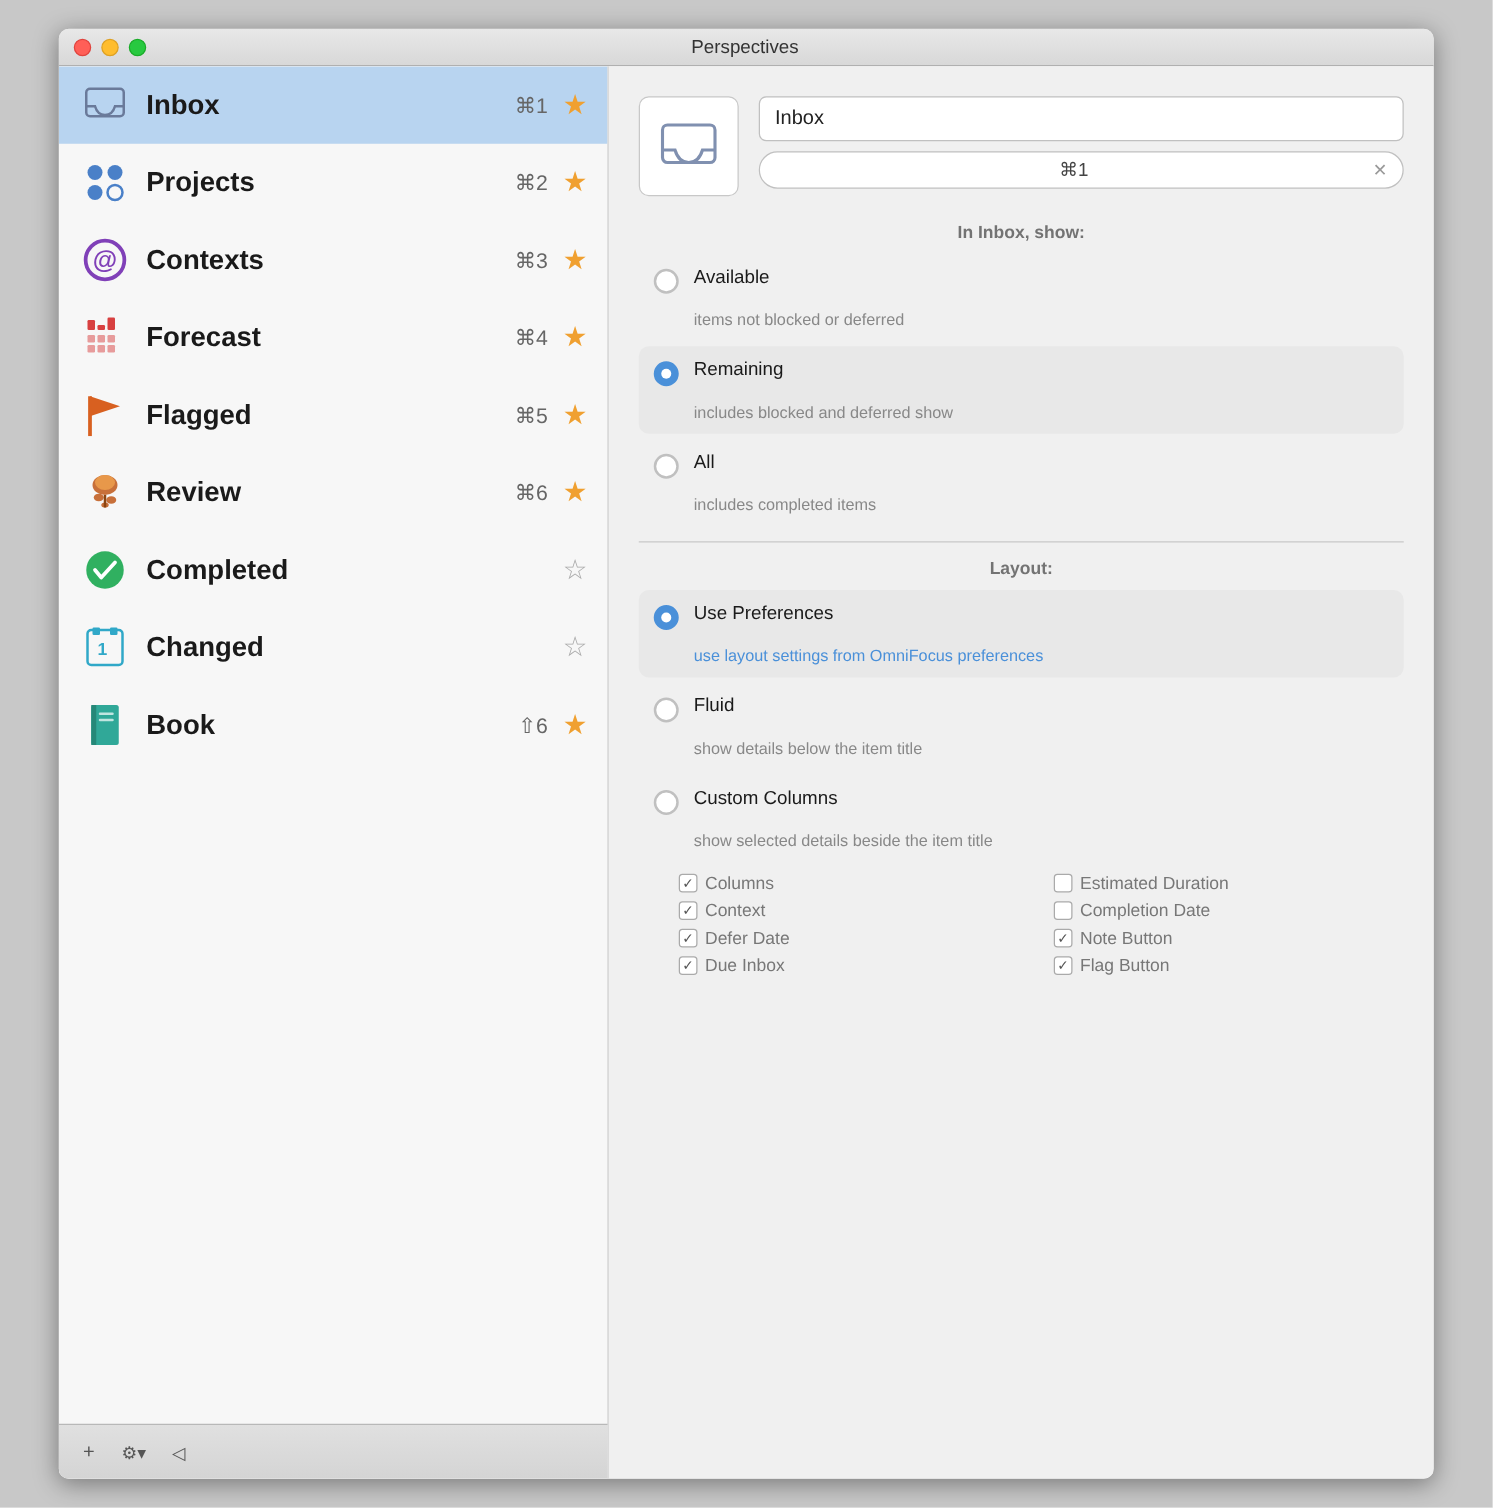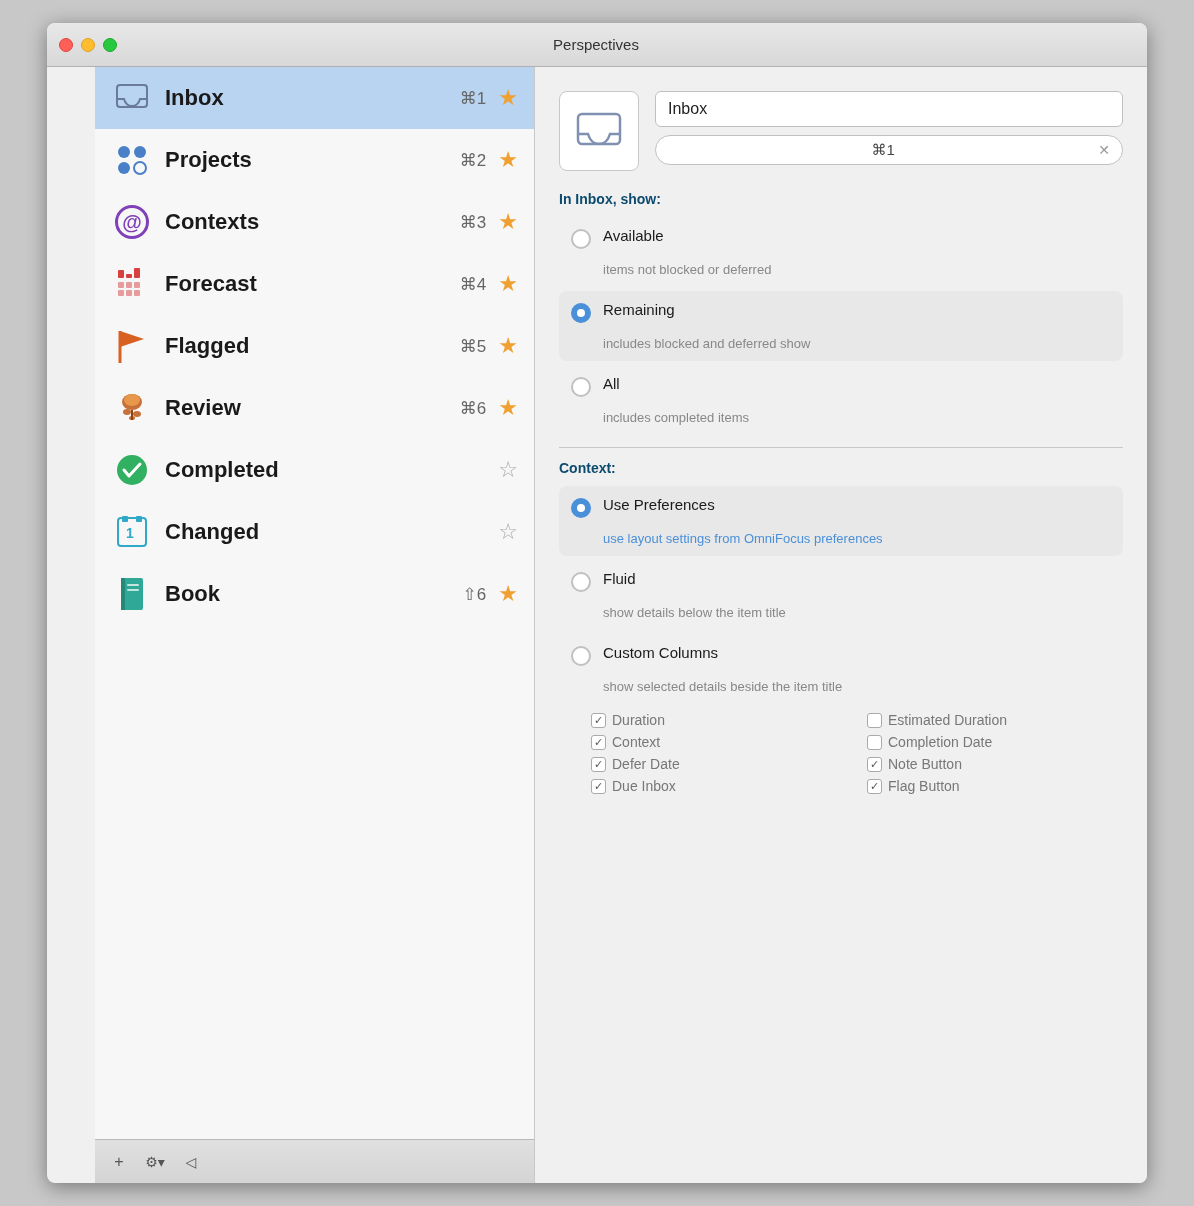--- a/index.html
+++ b/index.html
@@ -17,21 +17,21 @@
       background: #f0f0f0;
       border-radius: 8px;
       box-shadow: 0 4px 20px rgba(0,0,0,0.4);
       display: flex;
       flex-direction: column;
       overflow: hidden;
     }
     
     .titlebar {
       background: linear-gradient(to bottom, #e8e8e8, #d8d8d8);
-      height: 44px;
+      height: 30px;
       display: flex;
       align-items: center;
       padding: 0 12px;
       border-bottom: 1px solid #b0b0b0;
       border-radius: 8px 8px 0 0;
       flex-shrink: 0;
     }
     .traffic-lights {
       display: flex;
       gap: 8px;
@@ -52,21 +52,20 @@
       font-size: 15px;
       color: #333;
       font-weight: 500;
       margin-right: 60px;
     }
     
     .main-content {
       display: flex;
       flex: 1;
       overflow: hidden;
-      padding-left: 48px;
     }
     
     .sidebar {
       width: 440px;
       background: #f7f7f7;
       border-right: 1px solid #c8c8c8;
       display: flex;
       flex-direction: column;
       flex-shrink: 0;
     }
@@ -188,23 +187,24 @@
       color: #999;
       cursor: pointer;
       font-size: 14px;
       border: none;
       background: none;
     }
     
     .section-label {
       font-size: 14px;
       font-weight: 600;
-      color: #0c4a6e;
+      color: #737373;
       margin-bottom: 10px;
       margin-top: 4px;
+      text-align: center;
     }
     
     .radio-option {
       display: flex;
       align-items: flex-start;
       padding: 10px 12px;
       border-radius: 8px;
       cursor: pointer;
       margin-bottom: 4px;
     }
@@ -489,21 +489,21 @@
       <div class="radio-option">
         <div class="radio-circle"></div>
         <div class="radio-text-group">
           <div class="radio-title">All</div>
           <div class="radio-subtitle">includes completed items</div>
         </div>
       </div>
 
       <div class="divider"></div>
 
-      <div class="section-label">Context:</div>
+      <div class="section-label">Layout:</div>
 
       <div class="radio-option selected">
         <div class="radio-circle checked"></div>
         <div class="radio-text-group">
           <div class="radio-title">Use Preferences</div>
           <div class="radio-subtitle">
             <span class="layout-link">use layout settings from OmniFocus preferences</span>
           </div>
         </div>
       </div>
@@ -520,21 +520,21 @@
         <div class="radio-circle"></div>
         <div class="radio-text-group">
           <div class="radio-title">Custom Columns</div>
           <div class="radio-subtitle">show selected details beside the item title</div>
         </div>
       </div>
 
       <div class="checkbox-grid">
         <div class="checkbox-item">
           <div class="checkbox-box checked"></div>
-          <span>Duration</span>
+          <span>Columns</span>
         </div>
         <div class="checkbox-item">
           <div class="checkbox-box"></div>
           <span>Estimated Duration</span>
         </div>
         <div class="checkbox-item">
           <div class="checkbox-box checked"></div>
           <span>Context</span>
         </div>
         <div class="checkbox-item">

